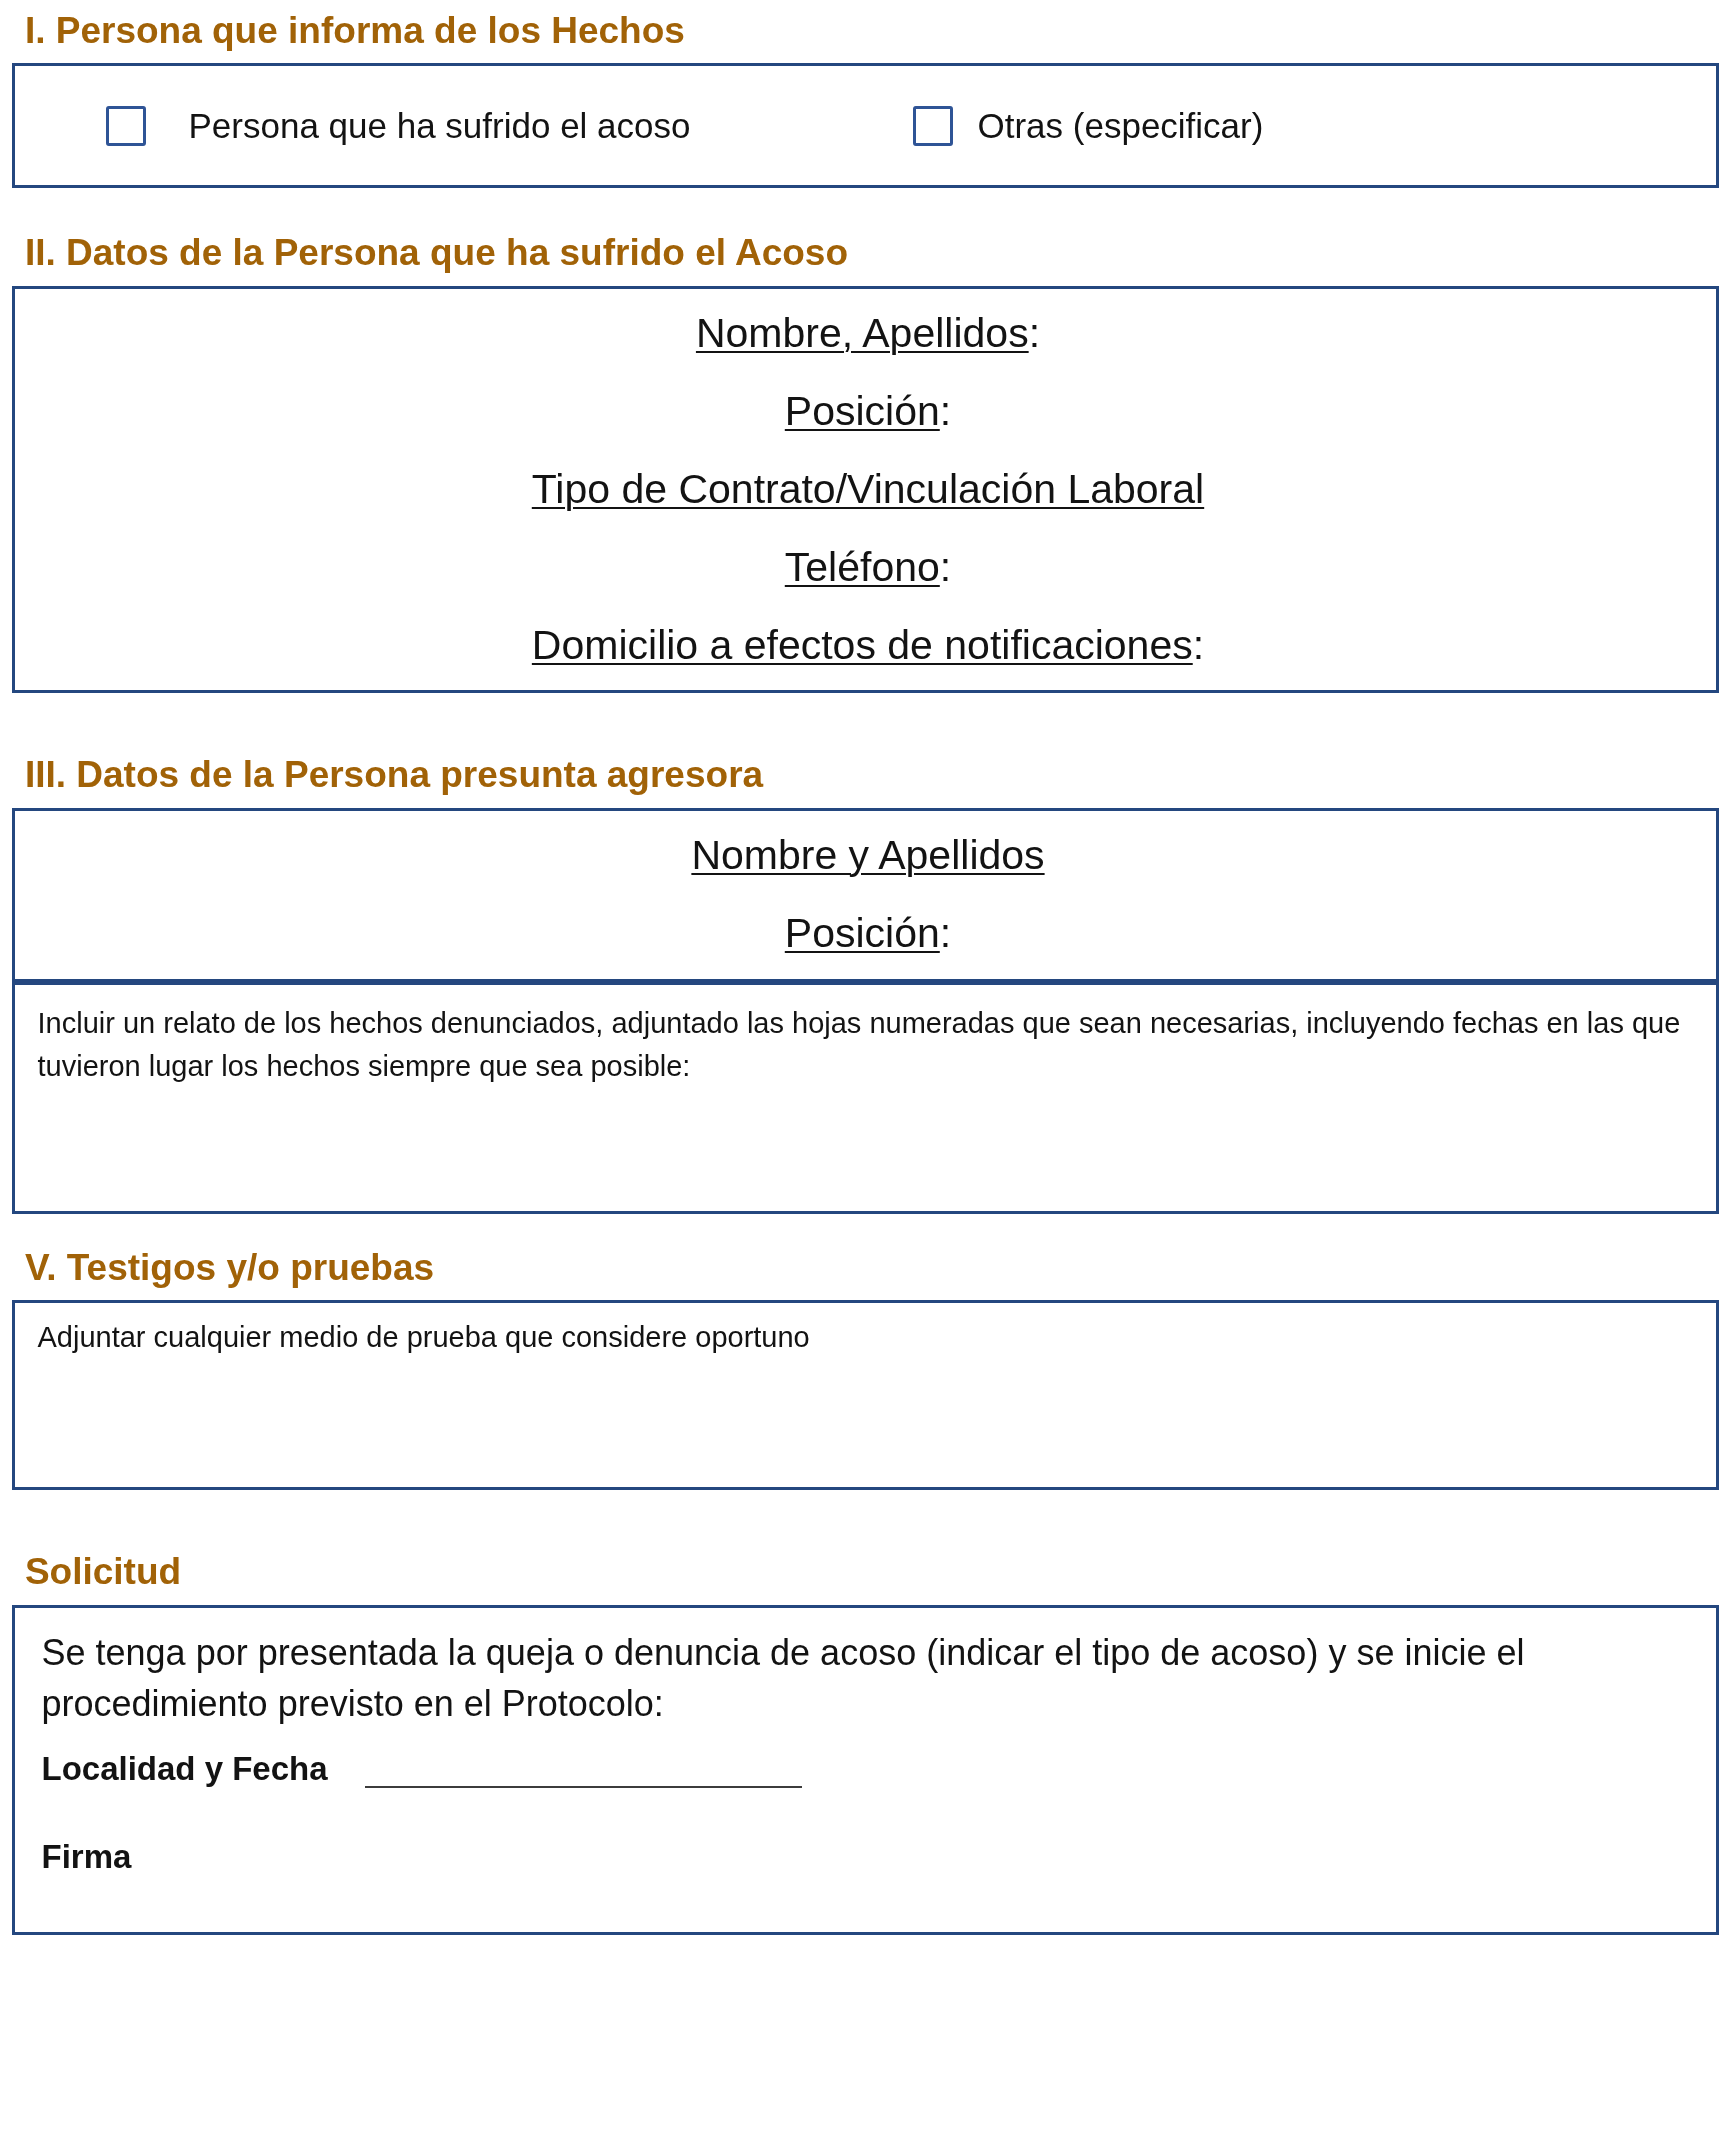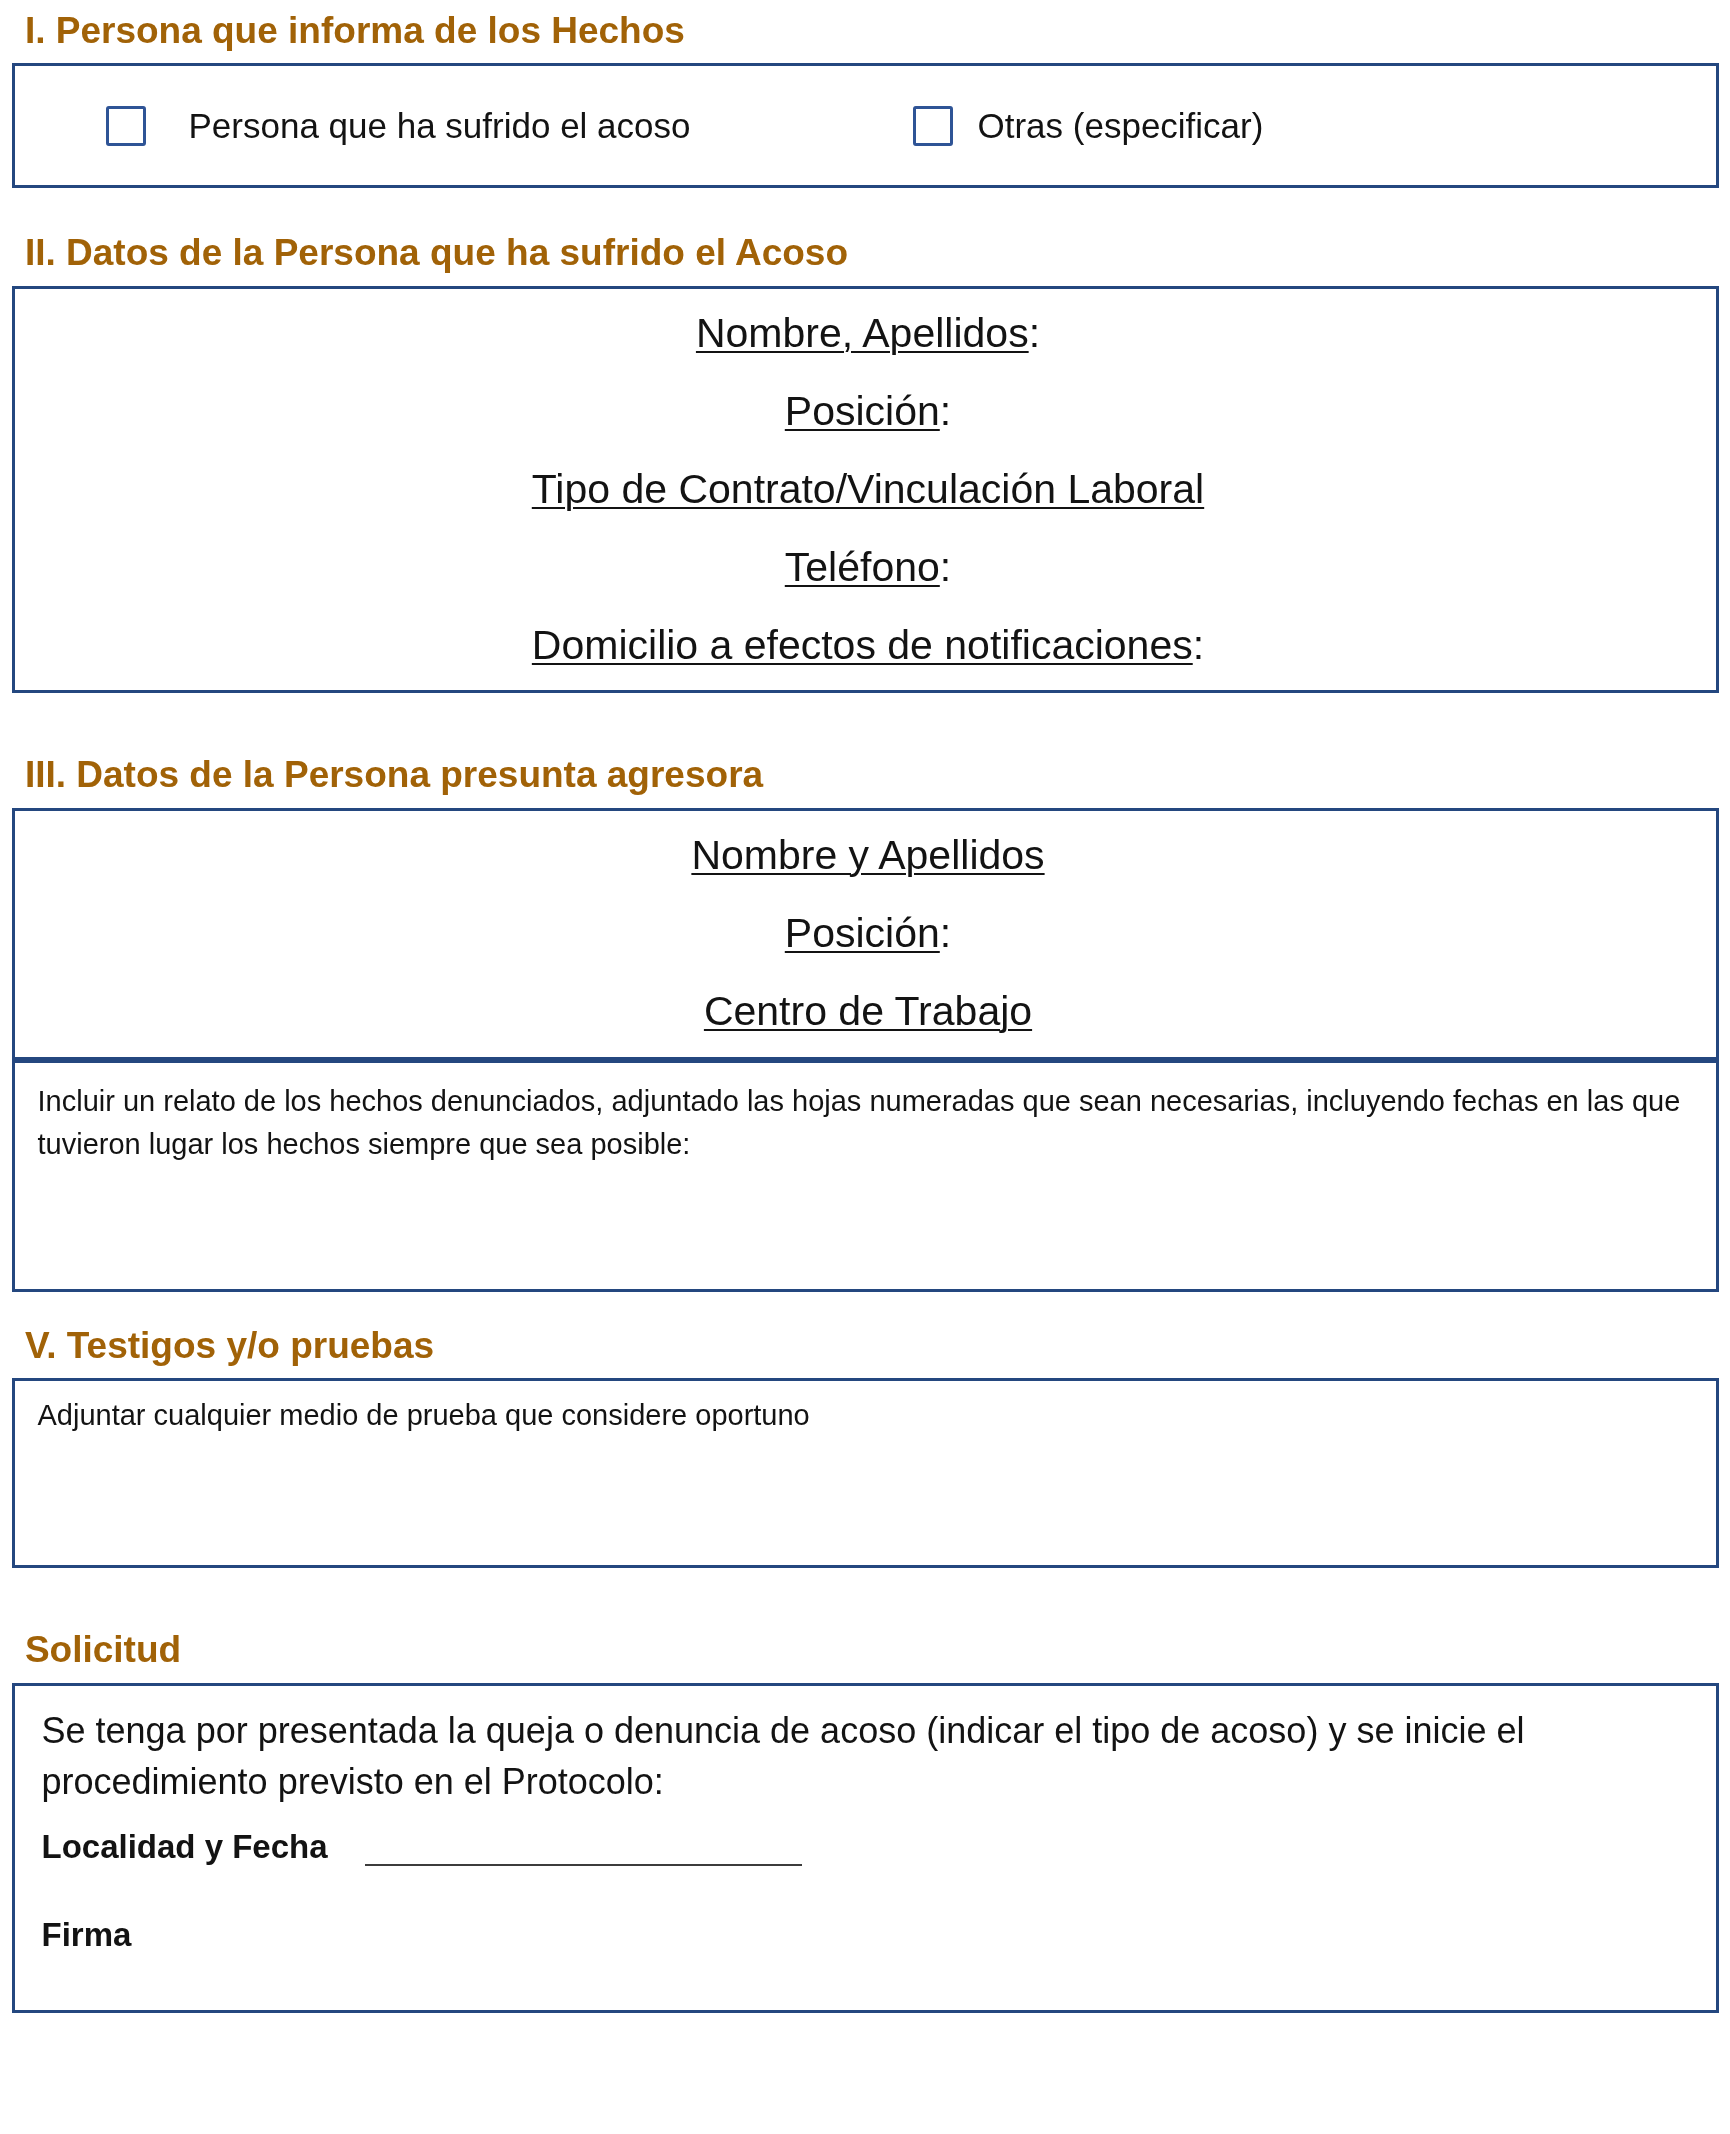--- a/index.html
+++ b/index.html
@@ -98,21 +98,20 @@
     <p class="field-row"><span class="field-label">Posición</span><span class="field-suffix">:</span></p>
     <p class="field-row"><span class="field-label">Tipo de Contrato/Vinculación Laboral</span><span class="field-suffix"></span></p>
     <p class="field-row"><span class="field-label">Teléfono</span><span class="field-suffix">:</span></p>
     <p class="field-row"><span class="field-label">Domicilio a efectos de notificaciones</span><span class="field-suffix">:</span></p>
   </div>
 
   <h2 class="section-heading mt-s3">III. Datos de la Persona presunta agresora</h2>
   <div class="box box-fields">
     <p class="field-row"><span class="field-label">Nombre y Apellidos</span><span class="field-suffix"></span></p>
     <p class="field-row"><span class="field-label">Posición</span><span class="field-suffix">:</span></p>
-    <p class="field-row"><span class="field-label">Centro de Trabajo</span><span class="field-suffix"></span></p>
   </div>
 
   <div class="box box-description">
     <p class="body-text">Incluir un relato de los hechos denunciados, adjuntado las hojas numeradas que sean necesarias, incluyendo fechas en las que tuvieron lugar los hechos siempre que sea posible:</p>
   </div>
 
   <h2 class="section-heading mt-s5">V. Testigos y/o pruebas</h2>
   <div class="box box-witnesses">
     <p class="witness-line">Adjuntar cualquier medio de prueba que considere oportuno</p>
   </div>

